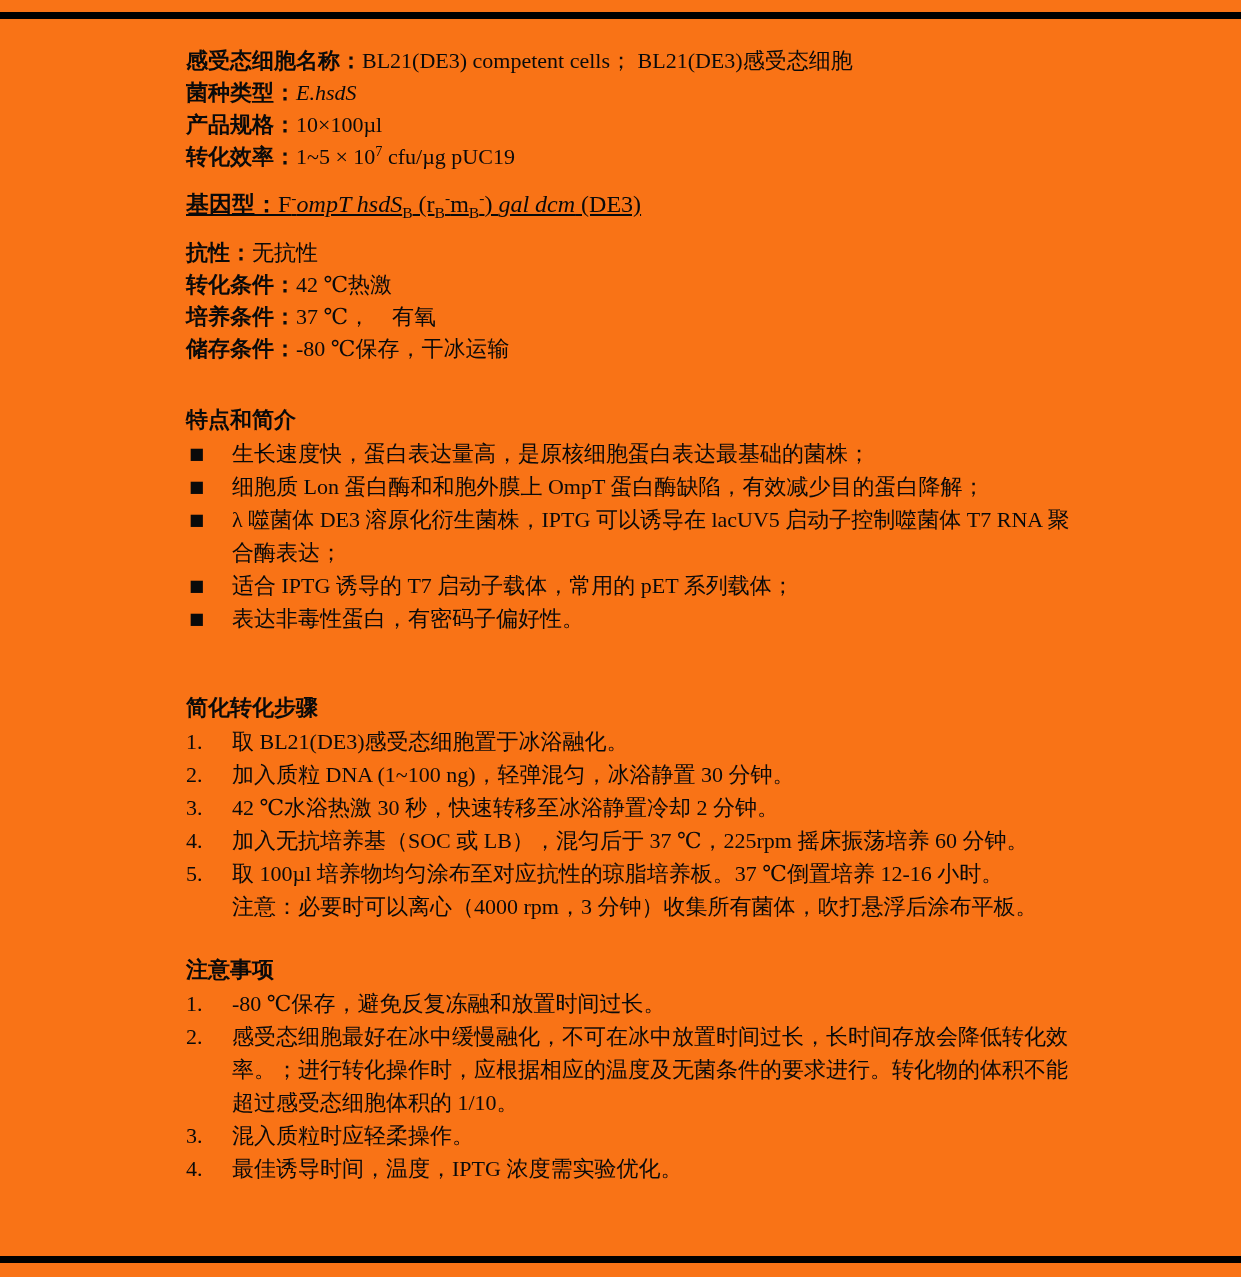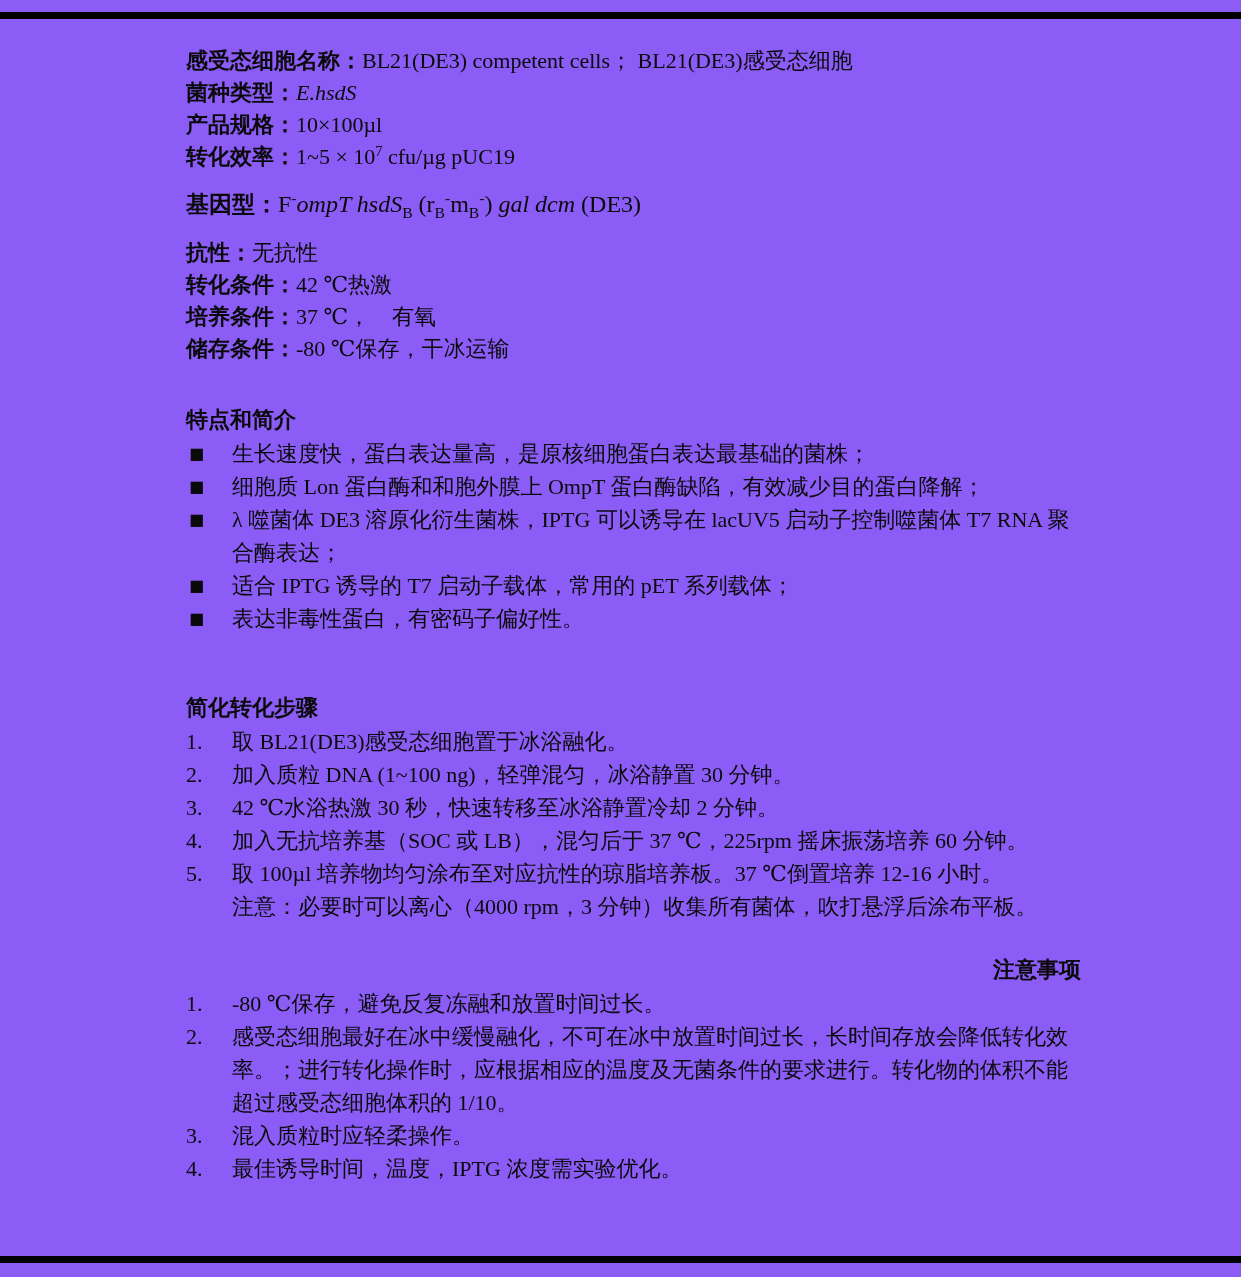--- a/index.html
+++ b/index.html
@@ -4,21 +4,21 @@
 <style>
   html, body {
     margin: 0;
     padding: 0;
     background: #ffffff;
   }
   .page {
     position: relative;
     width: 1241px;
     height: 1277px;
-    background: #8b5cf6;
+    background: #f97316;
     color: #0a0a0a;
     font-family: "Liberation Serif", "DejaVu Serif", serif;
     overflow: hidden;
     box-sizing: border-box;
   }
   .rule {
     position: absolute;
     left: 0;
     width: 1241px;
     height: 7px;
@@ -45,38 +45,39 @@
     font-weight: bold;
   }
   .spec-value { }
 
   .genotype-line {
     font-size: 24px;
     line-height: 34px;
     margin-top: 14px;
     margin-bottom: 16px;
     white-space: nowrap;
+    text-decoration: underline;
   }
   .genotype-line .spec-label { font-size: 23px; }
 
   sup, sub {
     font-size: 0.65em;
     line-height: 0;
   }
 
   .section-title {
     font-family: "Liberation Sans", "DejaVu Sans", sans-serif;
     font-weight: bold;
     font-size: 22px;
     line-height: 33px;
     margin: 0;
   }
   .features-title { margin-top: 38px; }
   .steps-title { margin-top: 56px; }
-  .notes-title { margin-top: 30px; text-align: right; }
+  .notes-title { margin-top: 30px; }
 
   .bullet-list { margin-top: 1px; }
   .bullet-item {
     display: flex;
     font-size: 22px;
     line-height: 33px;
   }
   .bullet-marker {
     flex: 0 0 46px;
     font-size: 16px;

